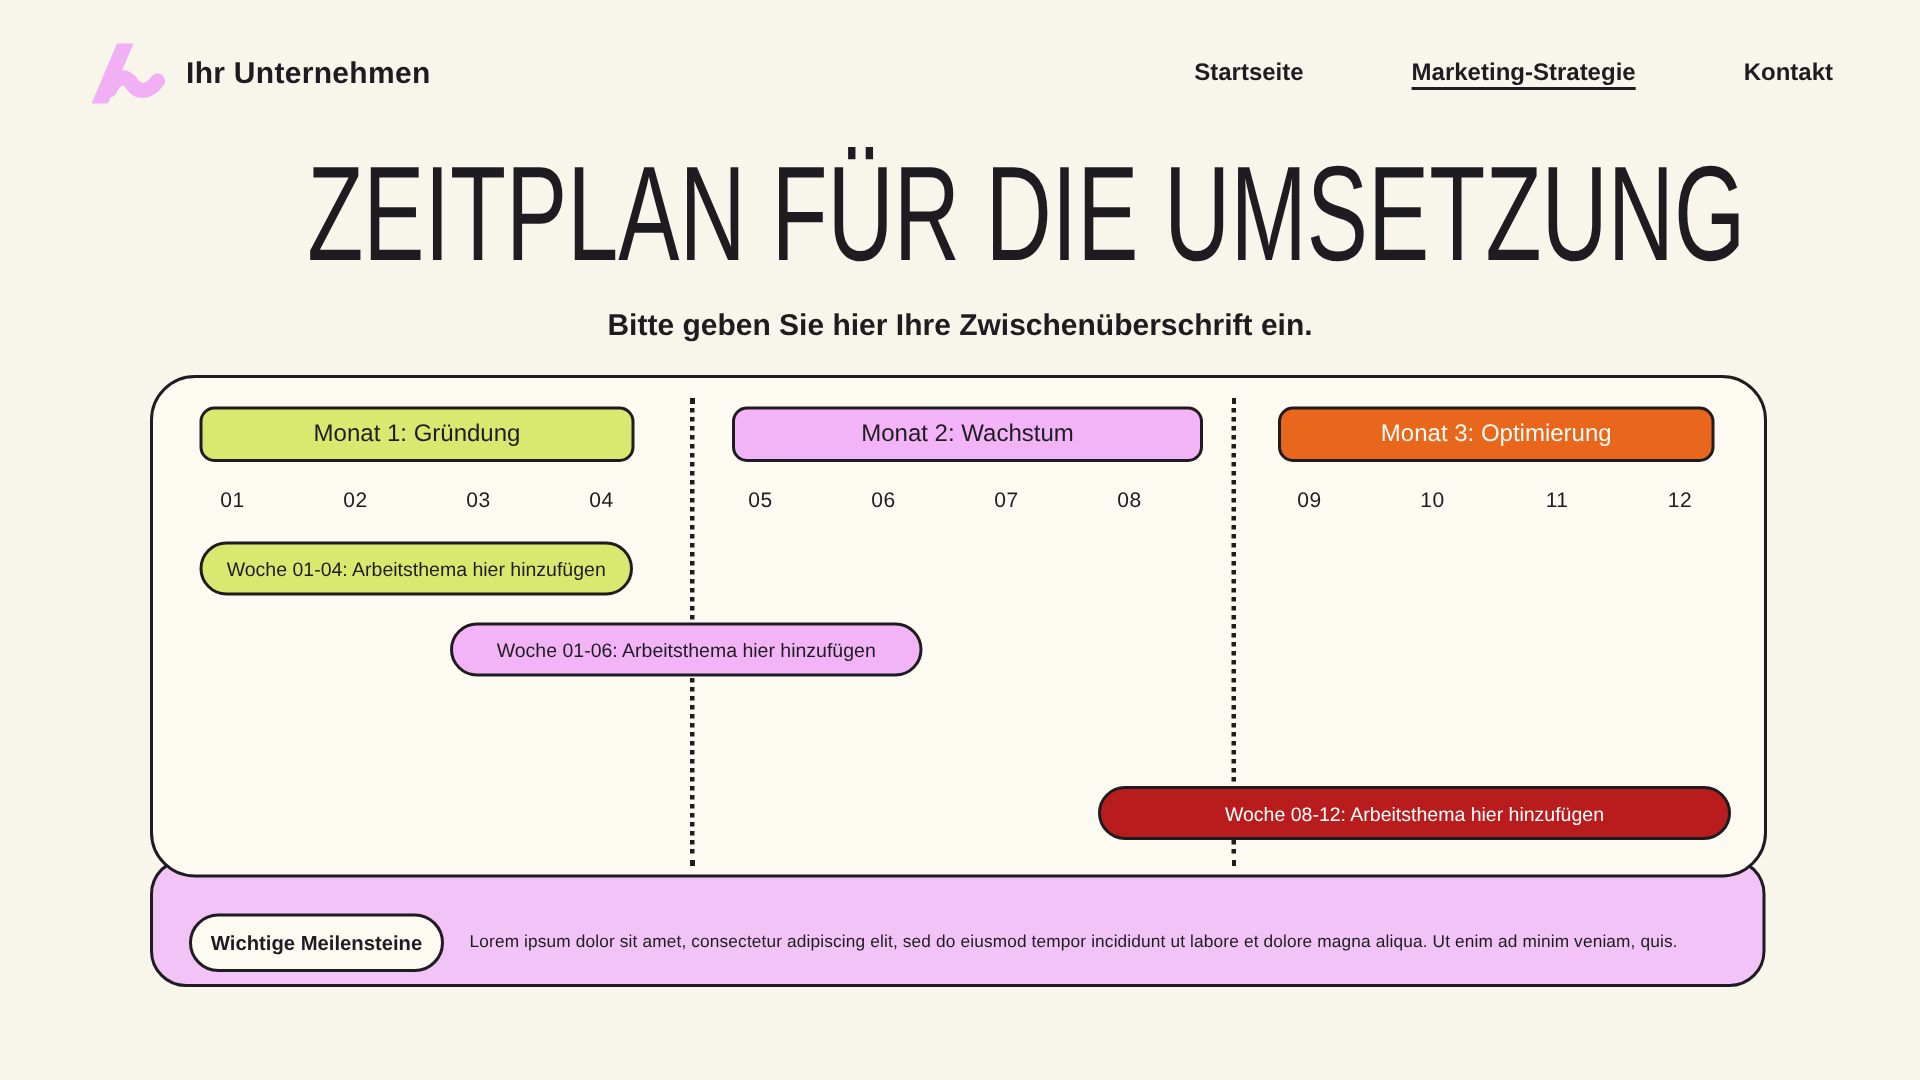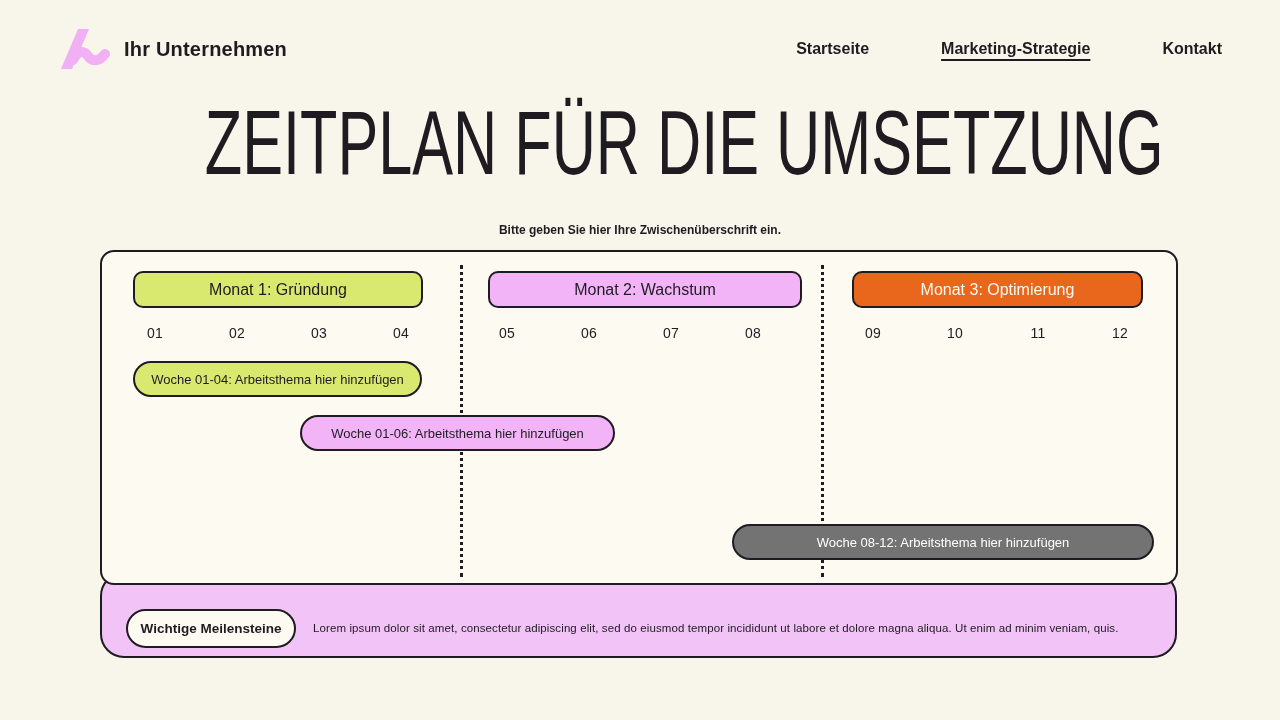--- a/index.html
+++ b/index.html
@@ -23,41 +23,41 @@
 
   
   .title {
     position:absolute; top:98px; left:0; width:1280px;
     text-align:center; font-size:90px; font-weight:400; line-height:1;
     white-space:nowrap; transform:scaleX(.68); transform-origin:640px 50%;
     letter-spacing:0;
   }
   .subtitle {
     position:absolute; top:206px; left:0; width:1280px;
-    text-align:center; font-size:12px; font-weight:700;margin-top:17px;
+    text-align:center; font-size:20px; font-weight:700;
   }
 
   
   .milestones {
     position:absolute; left:100px; top:572px; width:1077px; height:86px;
     border:2px solid #1e1c21; border-radius:24px; z-index:1;
     display:flex; align-items:center; padding:26px 24px 0 24px; gap:17px;
   }
   .milestone-badge {
     flex:0 0 auto; width:170px; height:39px; background:#fcfaf1;
     border:2px solid #1e1c21; border-radius:20px;
     display:flex; align-items:center; justify-content:center;
     font-size:13.5px; font-weight:700;
   }
   .milestone-text { font-size:11.5px; font-weight:500; letter-spacing:.1px; white-space:nowrap; }
 
   
   .board {
     position:absolute; left:100px; top:250px; width:1078px; height:335px;
-    background:#fcfaf1; border:2px solid #1e1c21; border-radius:14px; z-index:2;
+    background:#fcfaf1; border:2px solid #1e1c21; border-radius:30px; z-index:2;
   }
   .divider {
     position:absolute; top:13px; height:312px; width:0;
     border-left:3px dotted #1e1c21;
   }
   .divider.d1 { left:358px; }
   .divider.d2 { left:719px; }
 
   .month {
     position:absolute; top:19px; height:37px;
@@ -145,16 +145,16 @@
   <span class="wk">10</span>
   <span class="wk">11</span>
   <span class="wk">12</span>
 
   <div class="bar b1" style="background: rgb(217, 233, 111); color: rgb(30, 28, 33);">
     <span>Woche 01-04: Arbeitsthema hier hinzufügen</span>
   </div>
   <div class="bar b2" style="background: rgb(243, 180, 247); color: rgb(30, 28, 33);">
     <span>Woche 01-06: Arbeitsthema hier hinzufügen</span>
   </div>
-  <div class="bar b4" style="background: #737373; color: rgb(255, 255, 255);">
+  <div class="bar b4" style="background: #b91c1c; color: rgb(255, 255, 255);">
     <span>Woche 08-12: Arbeitsthema hier hinzufügen</span>
   </div>
 </div>
 
 </body></html>

